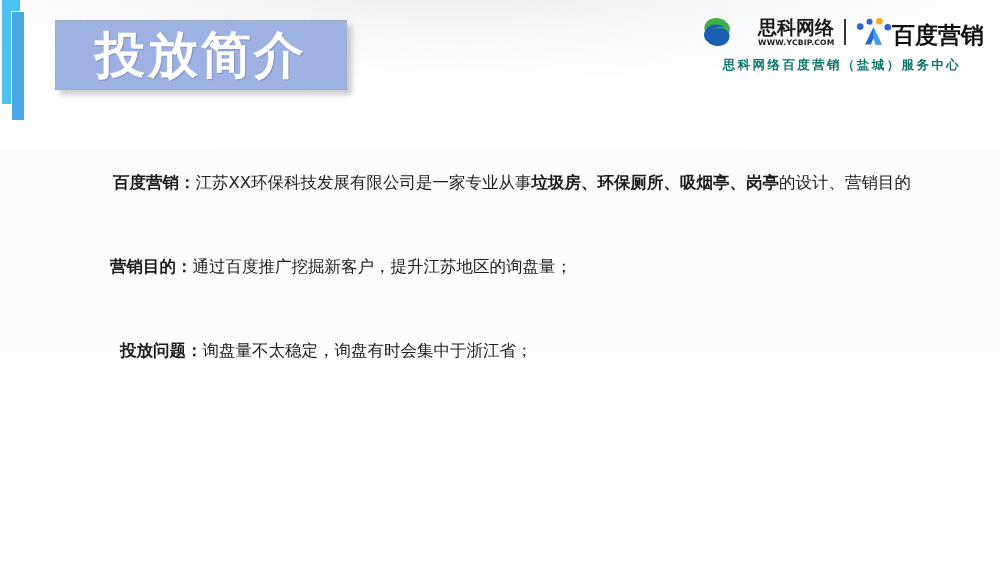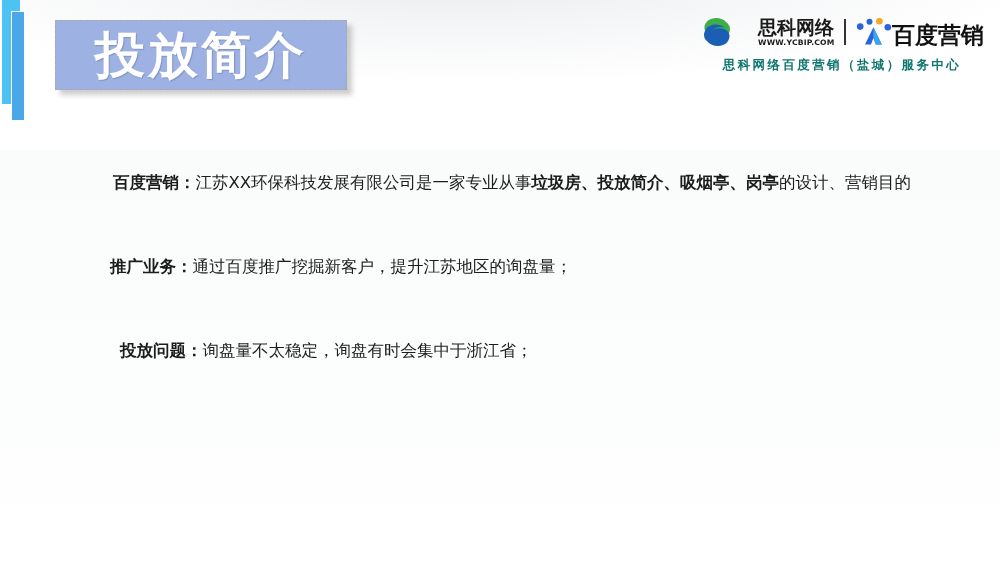--- a/index.html
+++ b/index.html
@@ -268,25 +268,25 @@
         </svg>
         <div class="baidu-cn">百度营销</div>
       </div>
     </div>
     <div class="logo-sub">思科网络百度营销（盐城）服务中心</div>
   </div>
 
   <div class="body-area">
 
     <div class="para para-1">
-      <span class="lbl">百度营销</span><span class="lbl">：</span><span>江苏XX环保科技发展有限公司是一家专业从事</span><span class="em">垃圾房、投放简介、吸烟亭、岗亭</span><span>的设计、营销目的</span>
+      <span class="lbl">百度营销</span><span class="lbl">：</span><span>江苏XX环保科技发展有限公司是一家专业从事</span><span class="em">垃圾房、环保厕所、吸烟亭、岗亭</span><span>的设计、营销目的</span>
     </div>
 
     <div class="para para-2">
-      <span class="lbl">推广业务</span><span class="lbl">：</span><span>通过百度推广挖掘新客户，提升江苏地区的询盘量；</span>
+      <span class="lbl">营销目的</span><span class="lbl">：</span><span>通过百度推广挖掘新客户，提升江苏地区的询盘量；</span>
     </div>
 
     <div class="para para-3">
       <span class="lbl">投放问题</span><span class="lbl">：</span><span>询盘量不太稳定，询盘有时会集中于浙江省；</span>
     </div>
 
   </div>
 
 </div>
 

